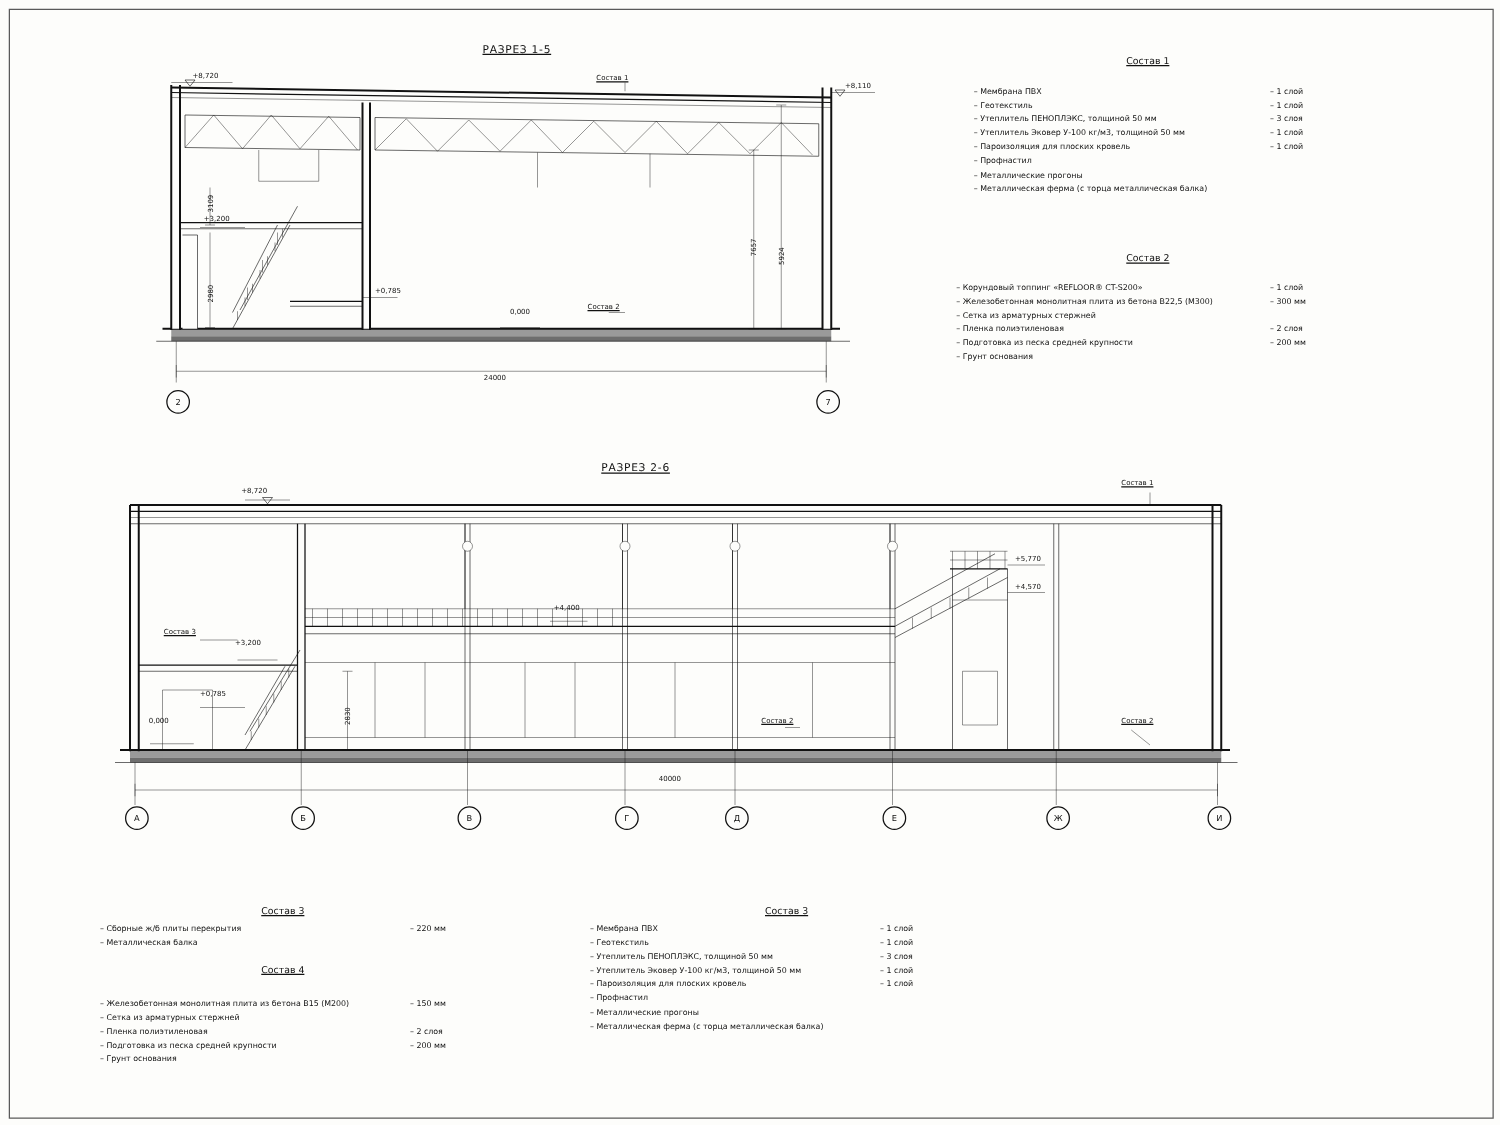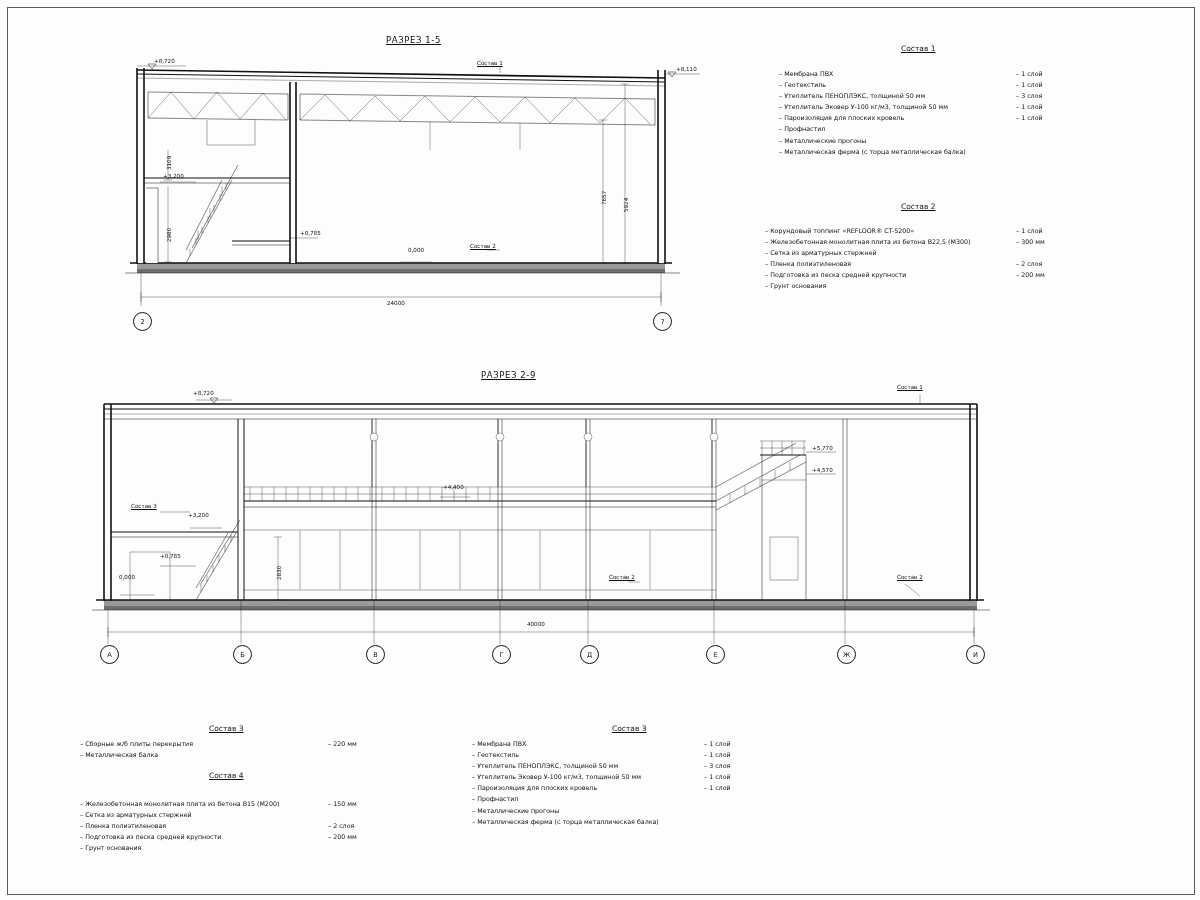--- a/index.html
+++ b/index.html
@@ -189,21 +189,21 @@
   <div class="abs spec-ttl" style="left:901px;top:202px;">Состав 2</div>
   <div class="abs spec" style="left:765px;top:225px;">
     <div style="position:relative;"><span>– Корундовый топпинг «REFLOOR® CT-S200»</span><span class="qty" style="left:251px;">– 1 слой</span></div>
     <div style="position:relative;"><span>– Железобетонная  монолитная плита из бетона В22,5 (М300)</span><span class="qty" style="left:251px;">– 300 мм</span></div>
     <div style="position:relative;"><span>– Сетка из арматурных стержней</span></div>
     <div style="position:relative;"><span>– Пленка полиэтиленовая</span><span class="qty" style="left:251px;">– 2 слоя</span></div>
     <div style="position:relative;"><span>– Подготовка из песка средней крупности</span><span class="qty" style="left:251px;">– 200 мм</span></div>
     <div style="position:relative;"><span>– Грунт основания</span></div>
   </div>
 
-  <div class="abs ttl" style="left:481px;top:370px;">РАЗРЕЗ 2-9</div>
+  <div class="abs ttl" style="left:481px;top:370px;">РАЗРЕЗ 2-6</div>
 
   <svg width="1200" height="900">
 
     <rect x="104" y="600" class="gray" width="873" height="6"></rect>
     <rect x="104" y="606" class="dkgray" width="873" height="4"></rect>
     <line class="ln thick" x1="96" y1="600" x2="984" y2="600"></line>
     <line class="ln thin" x1="92" y1="610" x2="990" y2="610"></line>
 
     <line class="ln thick" x1="104" y1="404" x2="104" y2="601"></line>
     <line class="ln thick" x1="111" y1="404" x2="111" y2="601"></line>

